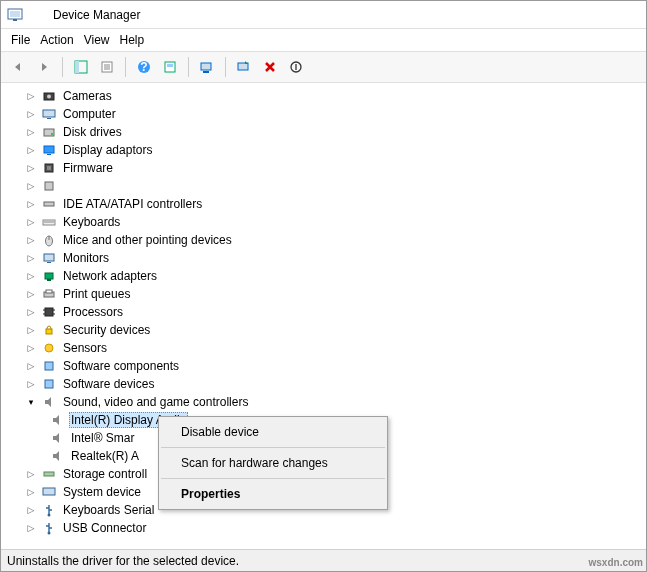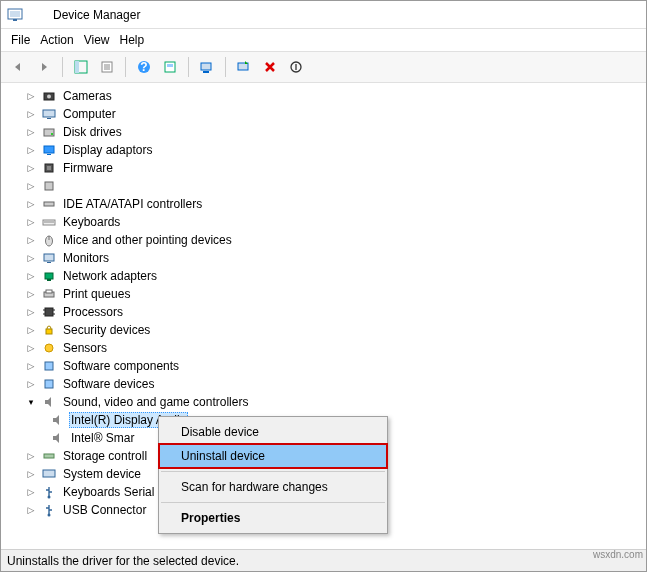--- a/index.html
+++ b/index.html
@@ -21,21 +21,21 @@
 .node.selected .label { background: #cde8ff; border: 1px dotted #3399ff; padding: 0 1px; }
 .indent1 { padding-left: 24px; }
 .indent2 { padding-left: 46px; }
 .context-menu { position: absolute; left: 158px; top: 416px; width: 230px; background: #f0f0f0; border: 1px solid #a0a0a0; box-shadow: 2px 2px 4px rgba(0,0,0,0.25); padding: 3px 0; }
 .context-menu .item { height: 24px; display: flex; align-items: center; padding: 0 20px 0 22px; font-size: 12px; }
 .context-menu .item.hover { background: #91c9f7; }
 .context-menu .item.highlighted { outline: 2px solid #c00; outline-offset: -1px; }
 .context-menu .item.bold { font-weight: bold; }
 .context-menu .sep { height: 1px; background: #ccc; margin: 3px 2px; }
 .statusbar { height: 22px; border-top: 1px solid #d0d0d0; display: flex; align-items: center; padding: 0 6px; font-size: 11px; background: #f0f0f0; }
-.watermark { position: absolute; right: 4px; bottom: 12px; font-size: 10px; color: #888; }
+.watermark { position: absolute; right: 4px; bottom: 4px; font-size: 10px; color: #888; font-weight: bold; }
 svg { display: block; }
 </style>
 </head>
 <body>
 
 <div class="window">
 
   <div class="titlebar">
     <span class="icon">
       <svg width="16" height="16" viewBox="0 0 16 16">
@@ -306,20 +306,28 @@
         <span class="label">Intel(R) Display Audio</span>
       </div>
     <div class="node indent2">
         <span class="dicon">
           <svg width="14" height="14">
             <path d="M3 5 L6 5 L9 2 L9 12 L6 9 L3 9 Z" fill="#888"></path>
           </svg>
         </span>
         <span class="label">Intel® Smar</span>
       </div>
+    <div class="node indent2">
+        <span class="dicon">
+          <svg width="14" height="14">
+            <path d="M3 5 L6 5 L9 2 L9 12 L6 9 L3 9 Z" fill="#888"></path>
+          </svg>
+        </span>
+        <span class="label">Realtek(R) A</span>
+      </div>
     <div class="node indent1">
         <span class="exp">▷</span>
         <span class="dicon">
           <svg width="14" height="14">
             <rect x="2" y="5" width="10" height="4" fill="#aca" stroke="#585"></rect>
           </svg>
         </span>
         <span class="label">Storage controll</span>
       </div>
     <div class="node indent1">
@@ -353,20 +361,19 @@
       </div>
   </div>
 
   <div class="statusbar">
     <span>Uninstalls the driver for the selected device.</span>
   </div>
 </div>
 
 <div class="context-menu">
   <div class="item">Disable device</div>
-  <div class="item hover highlighted">Uninstall device</div>
   <div class="sep"></div>
   <div class="item">Scan for hardware changes</div>
   <div class="sep"></div>
   <div class="item bold">Properties</div>
 </div>
 
 <div class="watermark">wsxdn.com</div>
 
 </body></html>

